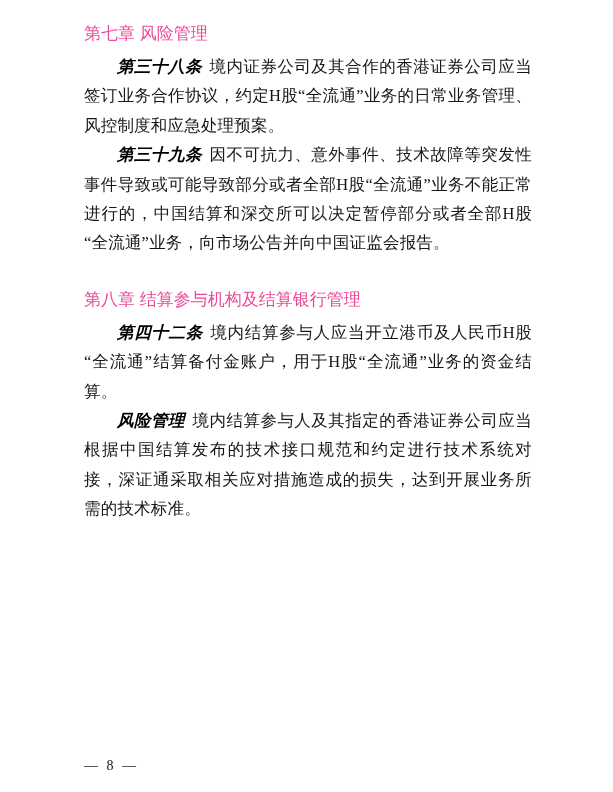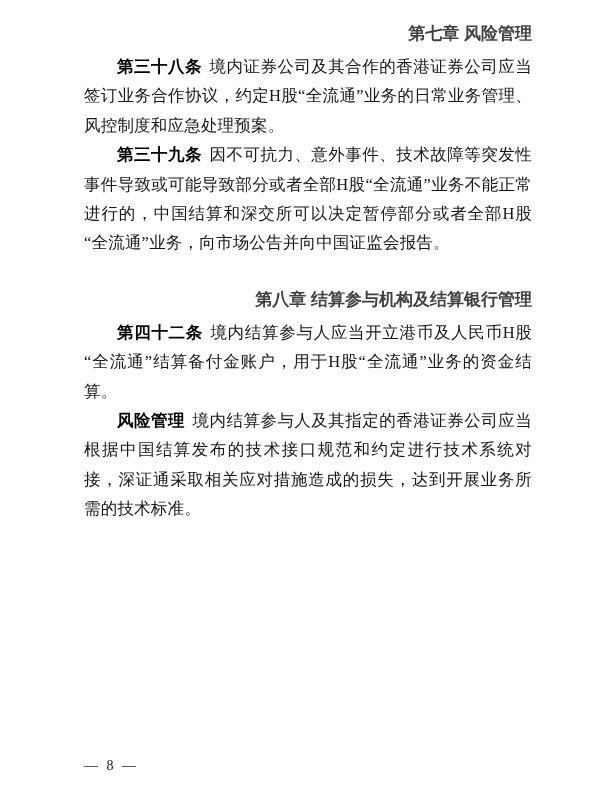--- a/index.html
+++ b/index.html
@@ -17,43 +17,44 @@
     color: #161616;
   }
   .content {
     position: absolute;
     top: 19px;
     left: 84px;
     width: 448px;
   }
   .chapter-heading {
     font-family: "Liberation Sans", "DejaVu Sans", sans-serif;
-    font-weight: 700;
-    color: #404040;
+    font-weight: 400;
+    color: #ec4899;
     font-size: 17px;
     line-height: 30px;
-    text-align: right;
+    text-align: left;
     margin: 0 0 3px 0;
   }
   .chapter-heading.second {
     margin-top: 27px;
   }
   .article {
     font-size: 16.5px;
     line-height: 29.4px;
     margin: 0;
     text-align: justify;
     text-indent: 2em;
     letter-spacing: 0.2px;
   }
   .article-num {
     font-family: "Liberation Sans", "DejaVu Sans", sans-serif;
     font-weight: 700;
     color: #000000;
     margin-right: 0.45em;
+    font-style: italic;
   }
   .page-footer {
     position: absolute;
     left: 84px;
     top: 758px;
     font-size: 14px;
     letter-spacing: 1.5px;
     word-spacing: 2px;
     color: #161616;
   }

